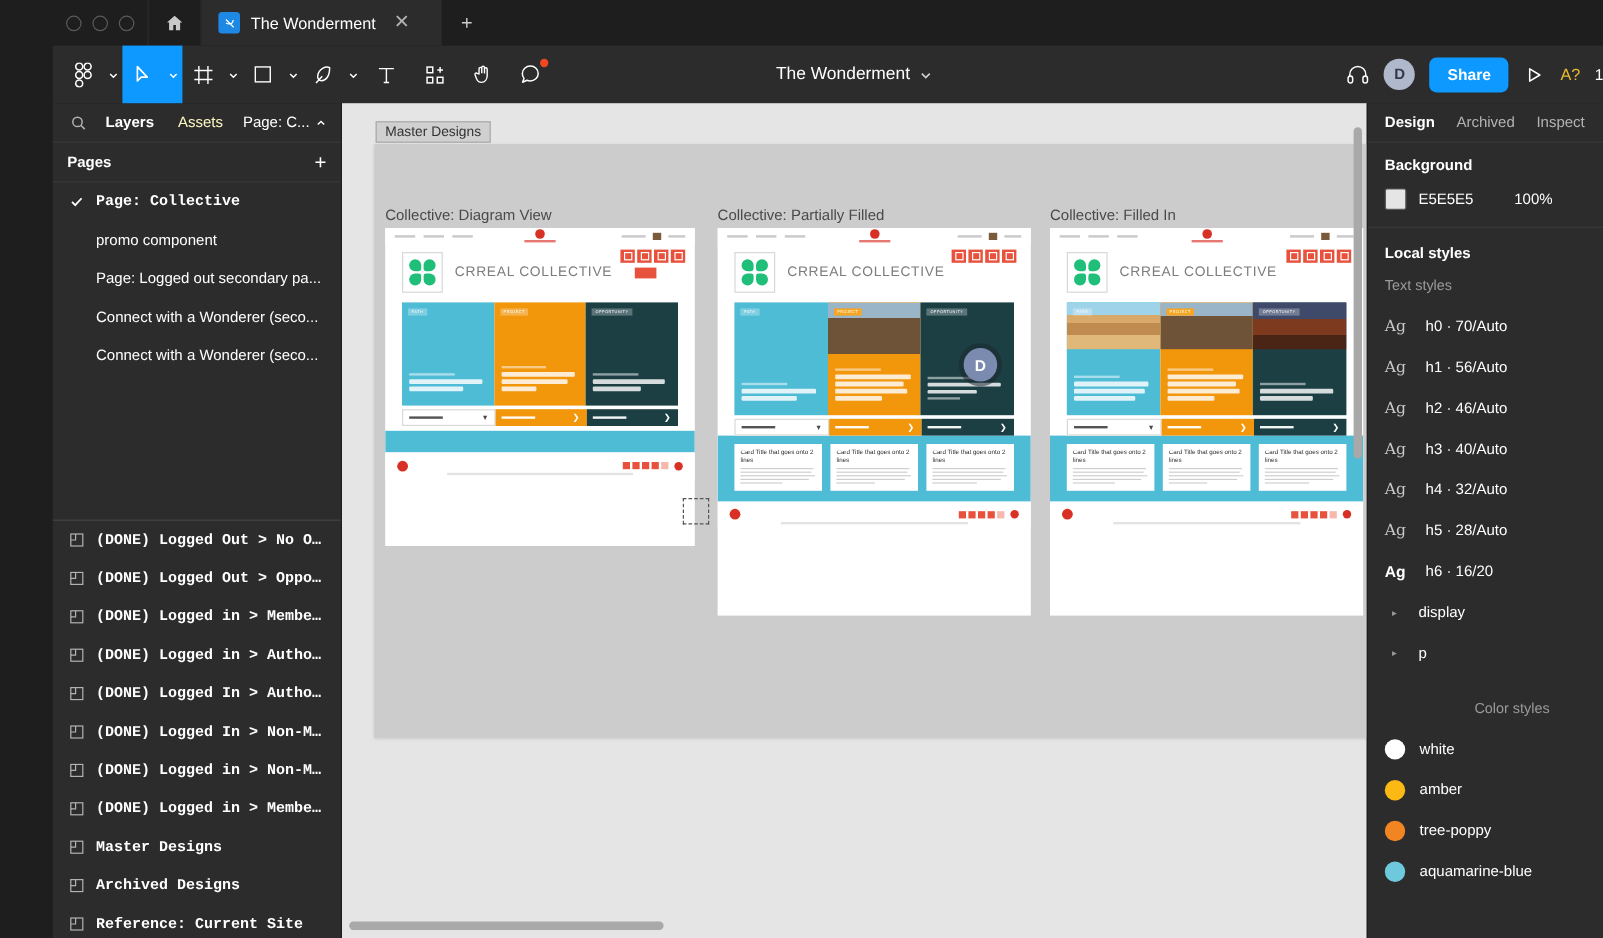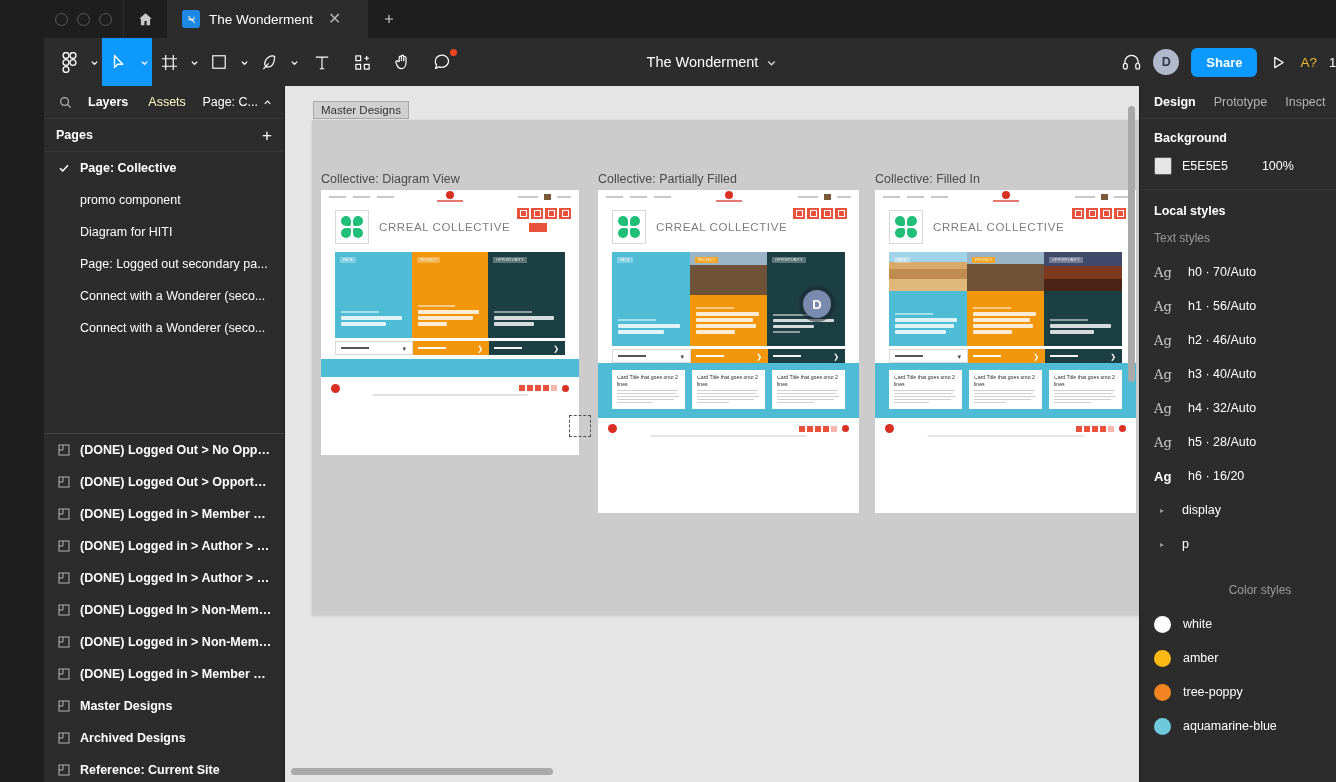--- a/index.html
+++ b/index.html
@@ -125,21 +125,21 @@
   .pages-scroll-b { overflow: hidden; position: relative; border-top: 1px solid #444444; flex: 1; }
 
   .page-item {
     height: 32px; display: flex; align-items: center; gap: 8px;
     padding: 0 12px 0 14px; font-size: 12.5px; color: #ffffff;
     cursor: pointer; white-space: nowrap; overflow: hidden;
   }
   .page-item .check { width: 14px; flex: 0 0 14px; display: flex; align-items: center; color: #ffffff; }
   .page-item .pgicon { width: 14px; flex: 0 0 14px; display: flex; align-items: center; color: #b3b3b3; }
   .page-item .txt { overflow: hidden; text-overflow: ellipsis; }
-  .page-item.bold .txt { font-weight: 700; }
+  .page-item.bold .txt { font-weight: 700; font-family: Liberation Mono, monospace; }
 
   
   .canvas { flex: 1; position: relative; background: #e5e5e5; overflow: hidden; min-width: 0; }
   .frame-tag {
     position: absolute; left: 28px; top: 15px; background: #d0d0d0;
     border: 1px solid #a8a8a8; color: #333333; font-size: 11.5px;
     padding: 2px 7px; cursor: pointer; z-index: 5;
   }
   .master-frame {
     position: absolute; left: 27px; top: 34px; width: 855px; height: 495px;
@@ -493,24 +493,20 @@
               </svg>
             </span>
             <span class="txt">Page: Collective</span>
           </div>
           <div class="page-item">
             <span class="check"></span>
             <span class="txt">promo component</span>
           </div>
           <div class="page-item">
             <span class="check"></span>
-            <span class="txt">Diagram for HITI</span>
-          </div>
-          <div class="page-item">
-            <span class="check"></span>
             <span class="txt">Page: Logged out secondary pa...</span>
           </div>
           <div class="page-item">
             <span class="check"></span>
             <span class="txt">Connect with a Wonderer (seco...</span>
           </div>
           <div class="page-item">
             <span class="check"></span>
             <span class="txt">Connect with a Wonderer (seco...</span>
           </div>
@@ -985,21 +981,21 @@
         </div>
       </div>
 
       <div class="sc-v"></div>
       <div class="sc-h"></div>
     </div>
 
     <div class="rightpanel">
       <div class="rp-tabs">
         <span class="rp-tab sel">Design</span>
-        <span class="rp-tab">Prototype</span>
+        <span class="rp-tab">Archived</span>
         <span class="rp-tab">Inspect</span>
       </div>
 
       <div class="rp-sect">
         <div class="rp-sect-head">
           <span class="t">Background</span>
         </div>
         <div class="bg-row">
           <span class="bg-sw"></span>
           <span class="bg-hex">E5E5E5</span>

